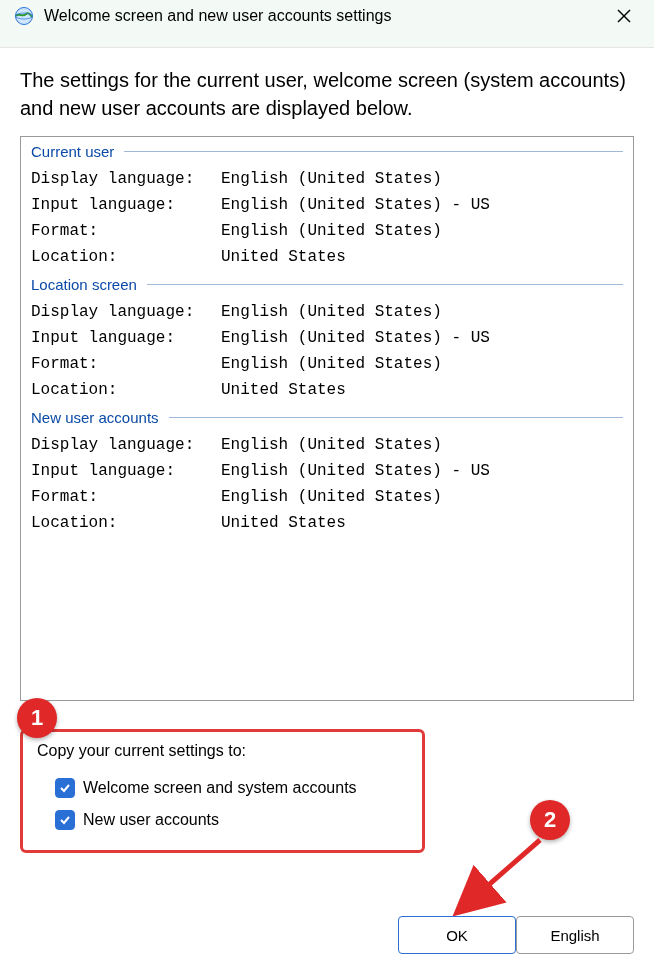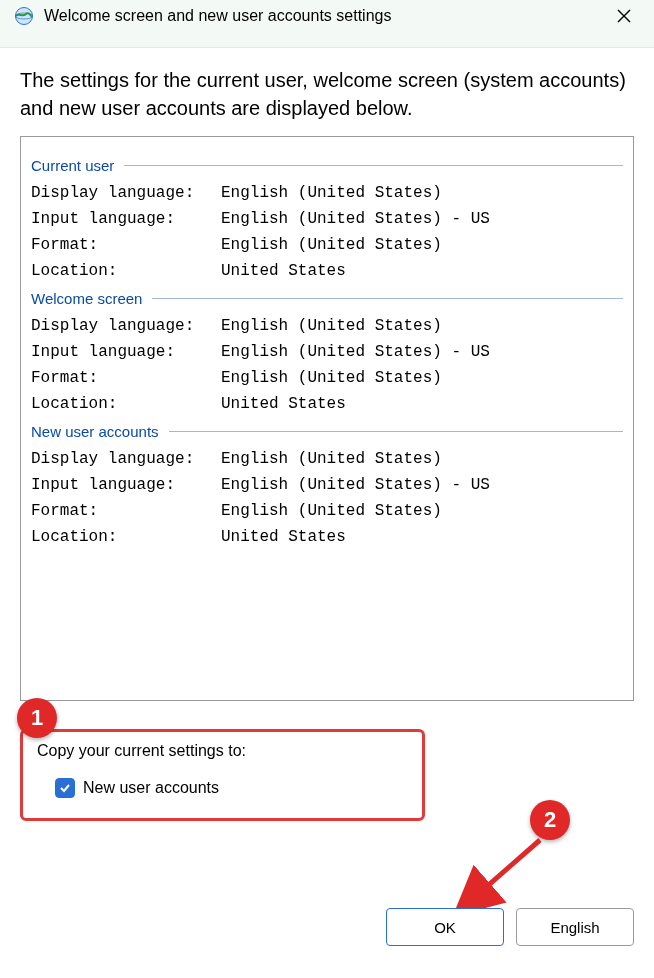--- a/index.html
+++ b/index.html
@@ -30,21 +30,21 @@
   .close-btn {
     width: 44px; height: 44px;
     display: flex; align-items: center; justify-content: center;
     font-size: 18px;
     cursor: pointer;
   }
   .content { padding: 18px 20px 16px 20px; display: flex; flex-direction: column; height: calc(978px - 48px); }
   .intro { font-size: 20px; line-height: 1.4; margin-bottom: 14px; }
   .box {
     border: 1px solid #9a9a9a;
-    padding: 14px 10px 10px 10px;
+    padding: 0 10px 10px 10px;
     flex: 0 0 565px;
     overflow: hidden;
   }
   .group-title {
     color: #0a4aa6;
     font-size: 15px;
     display: flex;
     align-items: center;
     gap: 10px;
     margin: 6px 0 6px 0;
@@ -95,22 +95,22 @@
     font-size: 22px;
     font-weight: 600;
     display: flex; align-items: center; justify-content: center;
     position: absolute;
     box-shadow: 0 2px 4px rgba(0,0,0,0.3);
   }
   .badge-1 { top: -34px; left: -6px; }
   .badge-2 { top: 800px; left: 530px; }
   .buttons {
     position: absolute;
-    bottom: 32px; right: 20px;
-    display: flex; gap: 12px;
+    bottom: 24px; right: 20px;
+    display: flex; 
   }
   .btn {
     width: 118px; height: 38px;
     border: 1px solid #9a9a9a;
     border-radius: 4px;
     background: #fff;
     font-size: 15px;
     cursor: pointer;
   }
   .btn.primary { border: 1px solid #2a6fd6; }
@@ -161,21 +161,21 @@
     <div class="row">
         <span class="label">Format:</span>
         <span class="value">English (United States)</span>
       </div>
     <div class="row">
         <span class="label">Location:</span>
         <span class="value">United States</span>
       </div>
 
     <div class="group-title">
-      <span>Welcome screen</span>
+      <span>Location screen</span>
       <span class="line"></span>
     </div>
     <div class="row">
         <span class="label">Display language:</span>
         <span class="value">English (United States)</span>
       </div>
     <div class="row">
         <span class="label">Input language:</span>
         <span class="value">English (United States) - US</span>
       </div>
@@ -212,20 +212,28 @@
 
   <div class="copy-section">
     <div class="ann-badge badge-1">1</div>
     <div class="copy-heading">Copy your current settings to:</div>
     <div class="cb-row">
       <span class="cb">
         <svg viewBox="0 0 12 12" width="12" height="12">
             <polyline points="2,6 5,9 10,3" fill="none" stroke="#fff" stroke-width="2"></polyline>
           </svg>
       </span>
+      <span>Welcome screen and system accounts</span>
+    </div>
+    <div class="cb-row">
+      <span class="cb">
+        <svg viewBox="0 0 12 12" width="12" height="12">
+            <polyline points="2,6 5,9 10,3" fill="none" stroke="#fff" stroke-width="2"></polyline>
+          </svg>
+      </span>
       <span>New user accounts</span>
     </div>
   </div>
 </div>
 
 <div class="ann-badge badge-2">2</div>
 
 <svg class="arrow" width="120" height="100">
   <defs>
     <marker id="ah" markerWidth="12" markerHeight="12" refX="8" refY="5" orient="auto">

